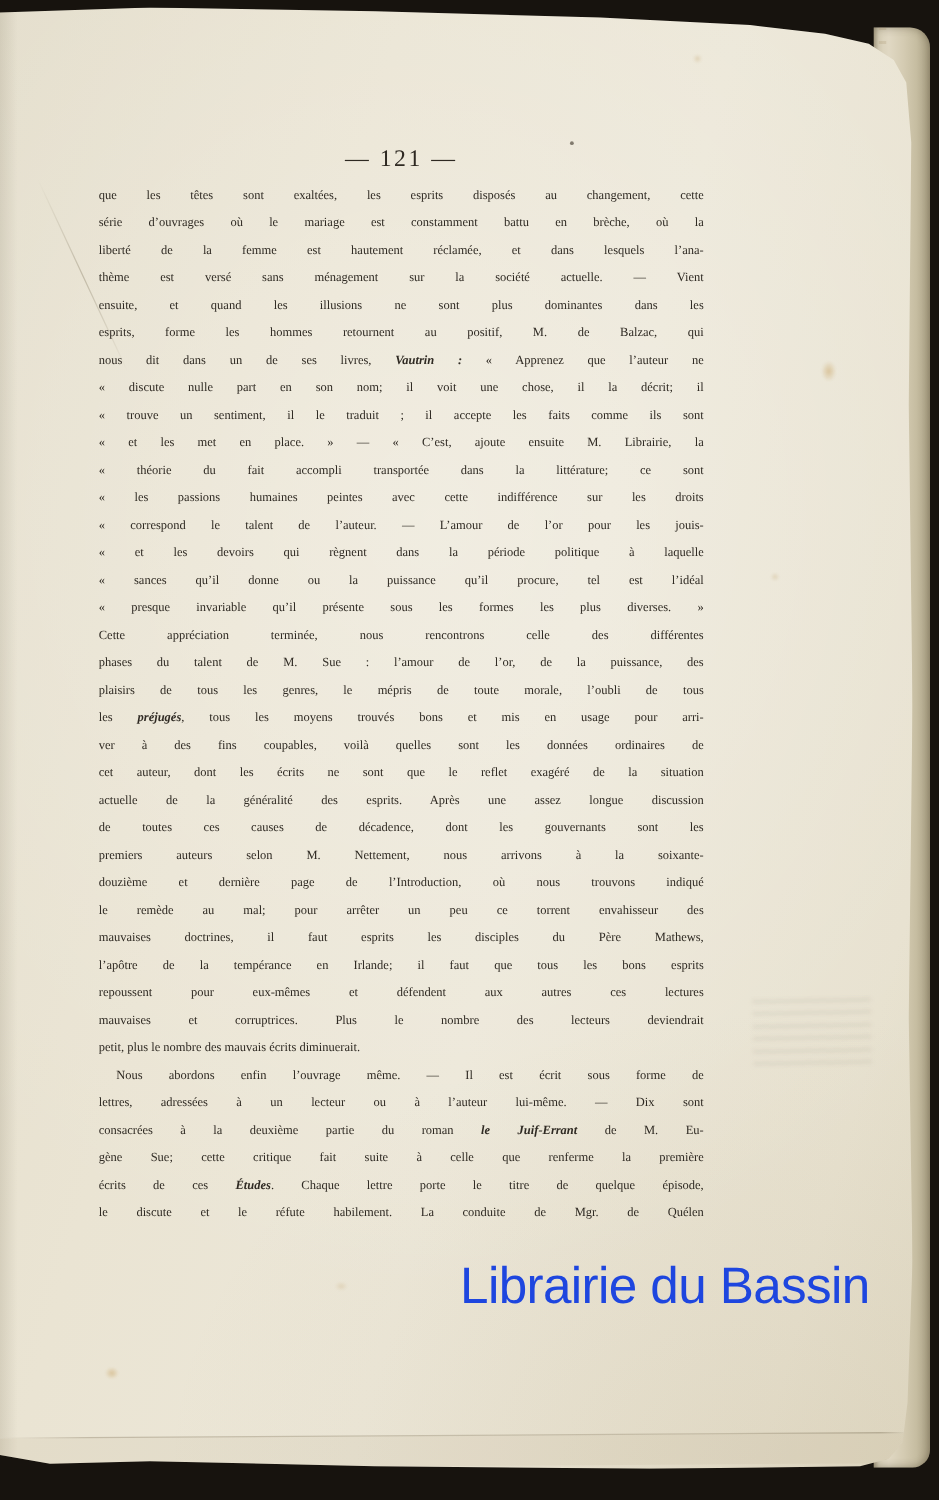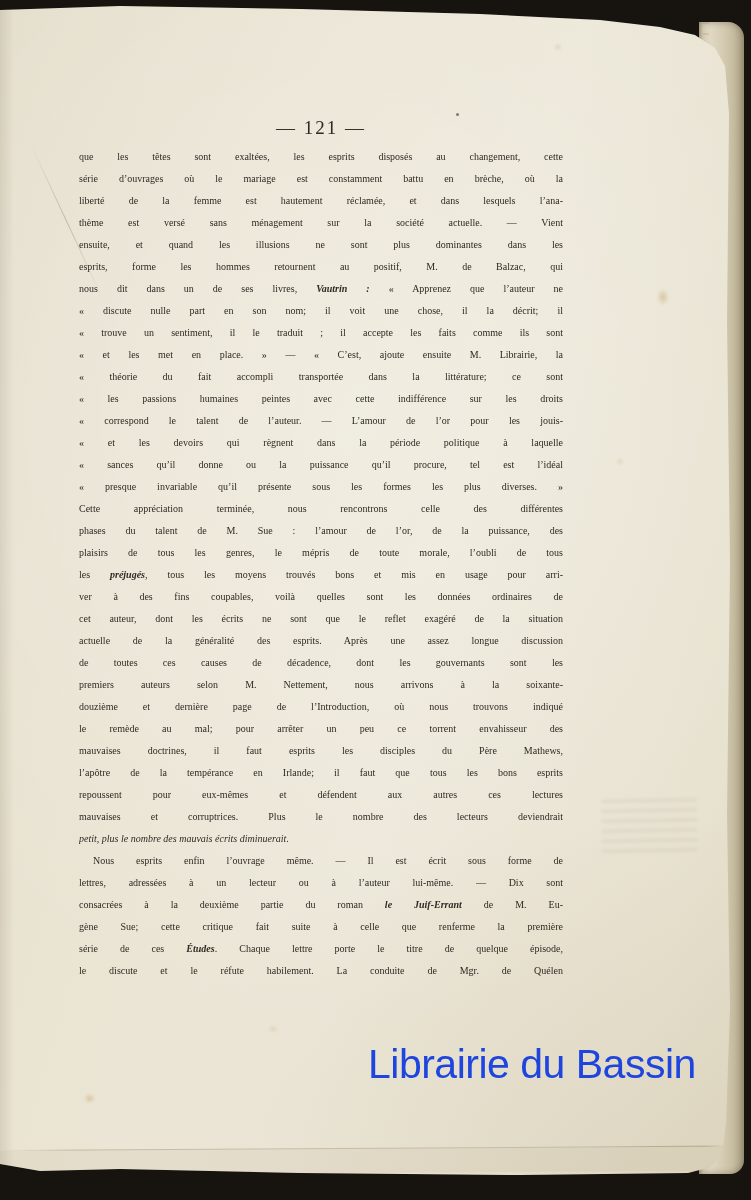--- a/index.html
+++ b/index.html
@@ -35,21 +35,21 @@
     text-align:center;font-size:19px;letter-spacing:2px;color:#2e2922;
   }
   .text-block{
     position:absolute;left:79px;top:142px;width:484px;
     color:#2f2a23;font-size:10px;line-height:22px;
   }
   .line{
     white-space:nowrap;height:22px;overflow:hidden;
     text-align:justify;text-align-last:justify;
   }
-  .line.nojust{text-align:left;text-align-last:left;font-style:italic;}
+  .line.nojust{text-align:left;text-align-last:left;}
   .line.indent{text-indent:14px;}
   .it{font-style:italic;font-weight:bold;}
   .watermark{
     position:absolute;left:368px;top:1001px;
     font-family:"Liberation Sans",sans-serif;
     font-size:41px;letter-spacing:-0.5px;white-space:nowrap;
     color:#1e46df;
   }
   
   .stain{position:absolute;border-radius:50%;filter:blur(1px);}
@@ -123,22 +123,22 @@
       <div class="line"><span>actuelle de la généralité des esprits. Après une assez longue discussion</span></div>
       <div class="line"><span>de toutes ces causes de décadence, dont les gouvernants sont les</span></div>
       <div class="line"><span>premiers auteurs selon M. Nettement, nous arrivons à la soixante-</span></div>
       <div class="line"><span>douzième et dernière page de l’Introduction, où nous trouvons indiqué</span></div>
       <div class="line"><span>le remède au mal; pour arrêter un peu ce torrent envahisseur des</span></div>
       <div class="line"><span>mauvaises doctrines, il faut esprits les disciples du Père Mathews,</span></div>
       <div class="line"><span>l’apôtre de la tempérance en Irlande; il faut que tous les bons esprits</span></div>
       <div class="line"><span>repoussent pour eux-mêmes et défendent aux autres ces lectures</span></div>
       <div class="line"><span>mauvaises et corruptrices. Plus le nombre des lecteurs deviendrait</span></div>
       <div class="line nojust"><span>petit, plus le nombre des mauvais écrits diminuerait.</span></div>
-      <div class="line indent"><span>Nous esprits enfin l’ouvrage même. — Il est écrit sous forme de</span></div>
+      <div class="line indent"><span>Nous abordons enfin l’ouvrage même. — Il est écrit sous forme de</span></div>
       <div class="line"><span>lettres, adressées à un lecteur ou à l’auteur lui-même. — Dix sont</span></div>
       <div class="line"><span>consacrées à la deuxième partie du roman </span><span class="it">le Juif-Errant</span><span> de M. Eu-</span></div>
       <div class="line"><span>gène Sue; cette critique fait suite à celle que renferme la première</span></div>
-      <div class="line"><span>série de ces </span><span class="it">Études</span><span>. Chaque lettre porte le titre de quelque épisode,</span></div>
+      <div class="line"><span>écrits de ces </span><span class="it">Études</span><span>. Chaque lettre porte le titre de quelque épisode,</span></div>
       <div class="line"><span>le discute et le réfute habilement. La conduite de Mgr. de Quélen</span></div>
     </div>
 
-  <div class="watermark" style="color: rgb(30, 70, 223); margin-top: 36px;">Librairie du Bassin</div>
+  <div class="watermark" style="color: rgb(30, 70, 223);">Librairie du Bassin</div>
 </div>
 
 </body></html>

